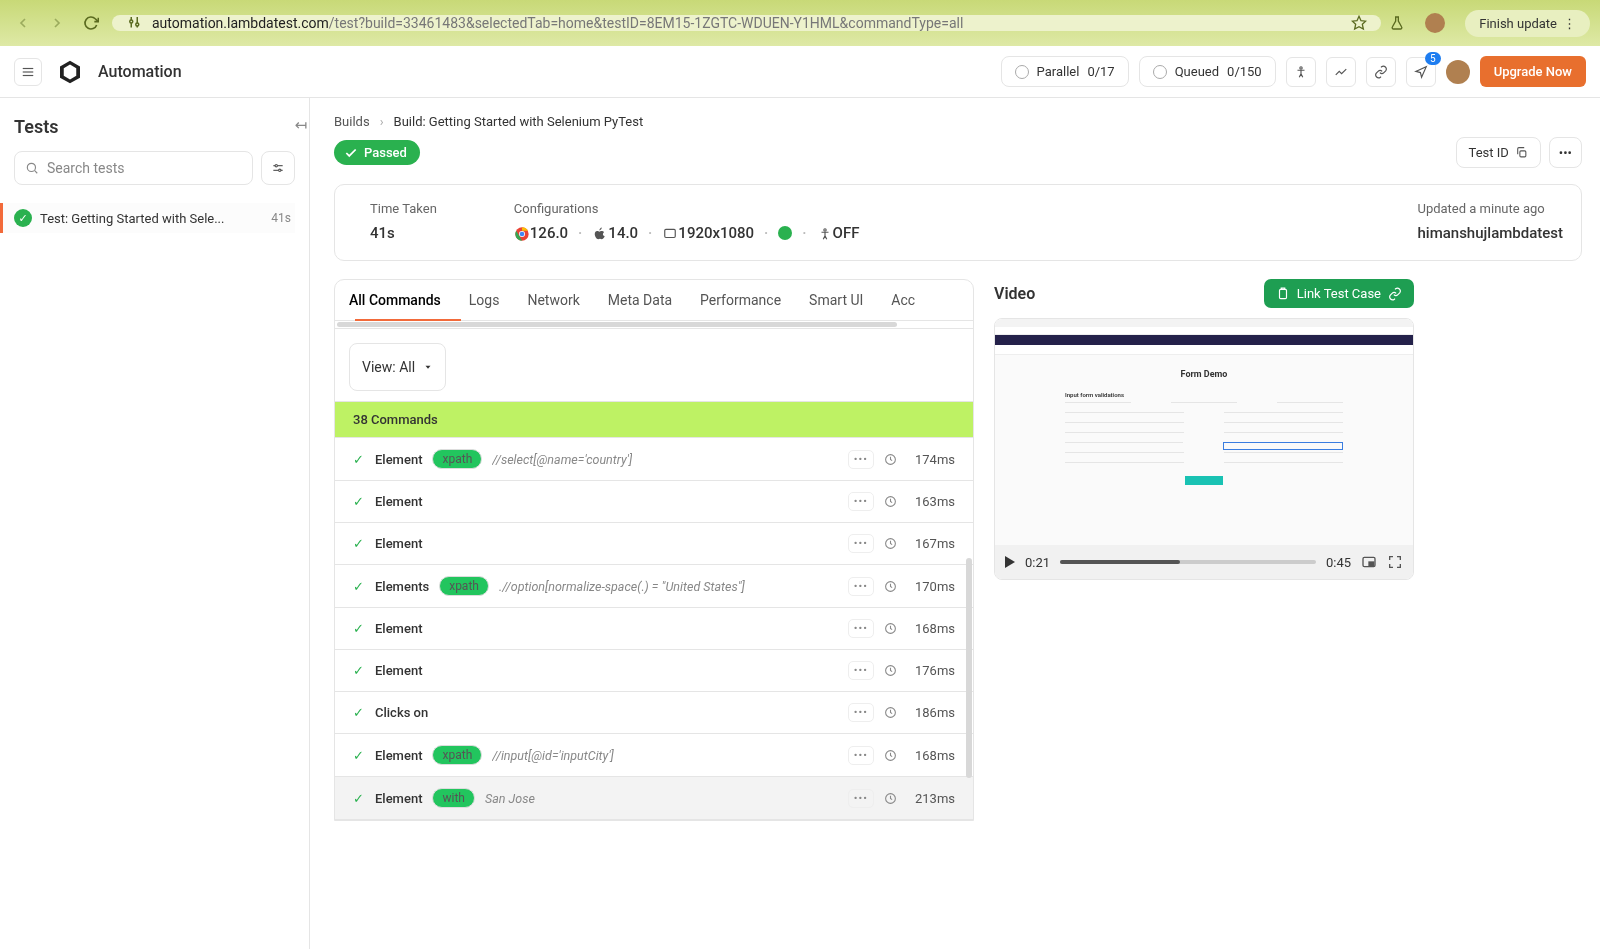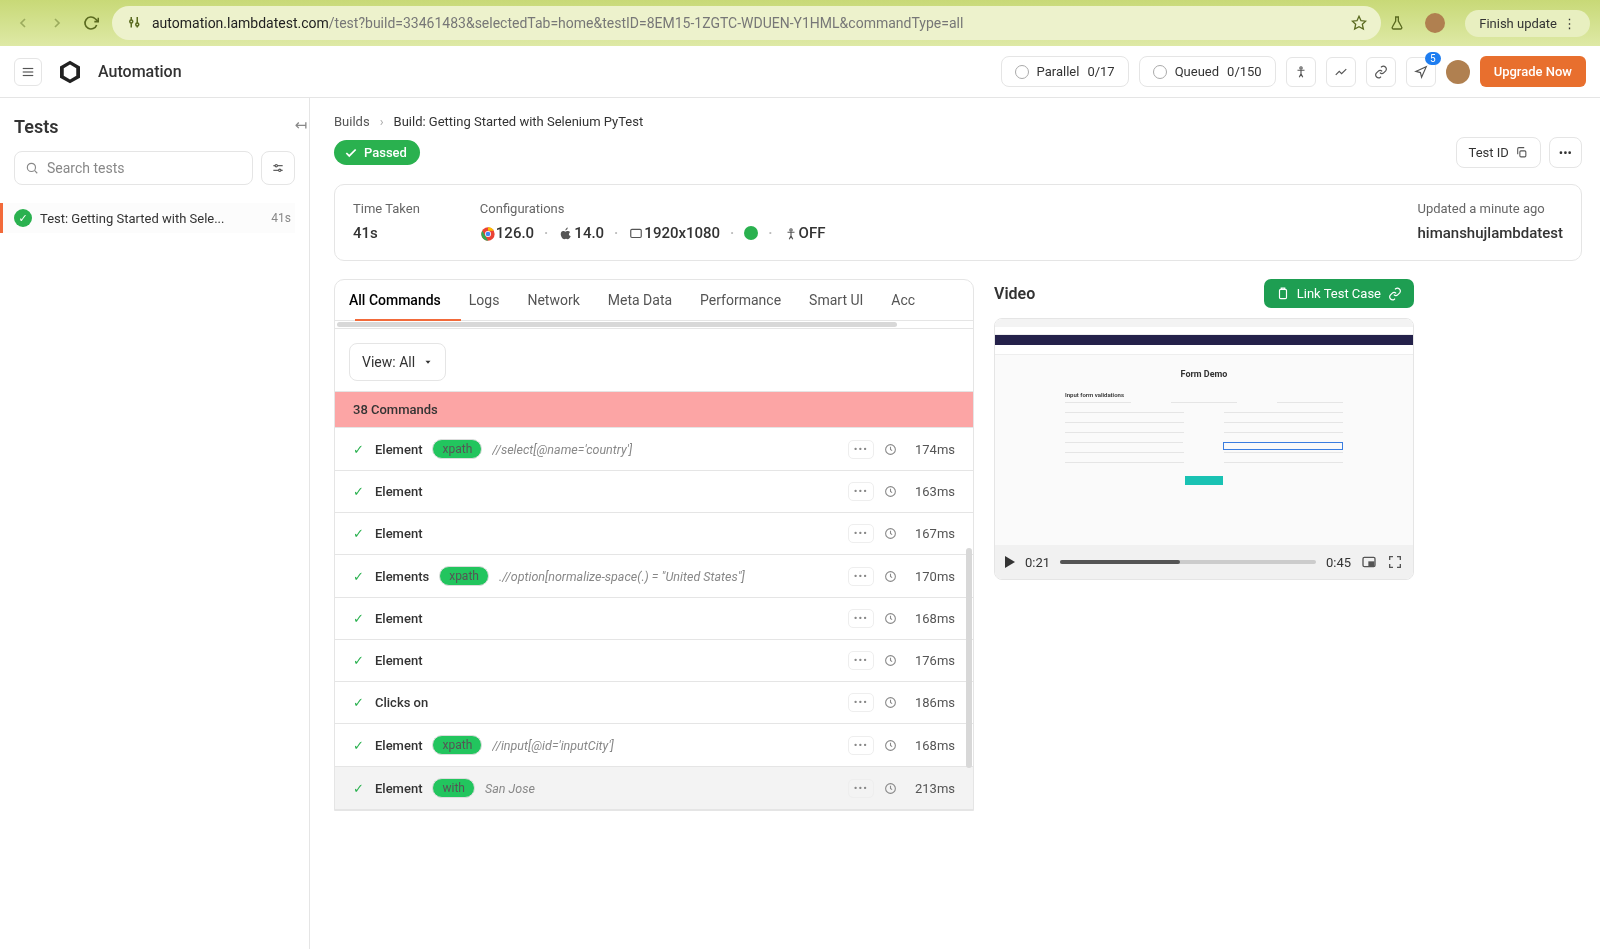--- a/index.html
+++ b/index.html
@@ -18,21 +18,21 @@
   html, body { margin:0; padding:0; font-family: -apple-system, BlinkMacSystemFont, "Segoe UI", Roboto, sans-serif; background:#fff; color:var(--text); font-size:14px; height:949px; width:1600px; }
 
   
   .browser-bar {
     background: linear-gradient(#c8d977, #dee9a6);
     height:46px;
     display:flex; align-items:center; padding:0 10px; gap:8px;
   }
   .nav-btn { width:26px; height:26px; display:flex; align-items:center; justify-content:center; color:#5a6a1f; border-radius:50%; }
   .nav-btn.disabled { color:#9bab5d; }
-  .url-bar { flex:1; background:#edf2cc; border-radius:20px; height:34px; display:flex; align-items:center; padding:0 14px; gap:8px; color:#555; font-size:14px; }
+  .url-bar { flex:1; background:#edf2cc; border-radius:20px; height:16px; display:flex; align-items:center; padding:0 14px; gap:8px; color:#555; font-size:14px; }
   .url-bar .lock { font-size:12px; }
   .url-bar .domain { color:#222; }
   .url-bar .path { color:#777; }
   .url-bar .star { margin-left:auto; }
   .chrome-right { display:flex; align-items:center; gap:20px; }
   .avatar-small { width:20px; height:20px; border-radius:50%; background:#b08050; }
   .finish-update { background:#e8efc0; border-radius:18px; padding:6px 14px; font-size:13px; display:flex; align-items:center; gap:6px; }
 
   
   .app-header { height:52px; border-bottom:1px solid var(--border); display:flex; align-items:center; padding:0 14px; gap:12px; }
@@ -66,42 +66,42 @@
   .breadcrumb .cur { color:#333; }
 
   .title-row { display:flex; align-items:center; margin-top:8px; gap:12px; }
   .passed-chip { background:var(--green); color:#fff; border-radius:16px; padding:5px 13px 5px 10px; font-size:13px; font-weight:500; display:flex; align-items:center; gap:6px; }
   .passed-chip svg { width:14px; height:14px; }
   .test-title { font-size:18px; font-weight:600; }
   .title-actions { margin-left:auto; display:flex; gap:8px; }
   .outline-btn { border:1px solid var(--border); border-radius:8px; padding:7px 12px; font-size:13px; display:flex; align-items:center; gap:6px; }
 
   .summary-card { border:1px solid var(--border); border-radius:10px; margin-top:16px; padding:16px 18px 18px; display:flex; gap:60px; }
-  .summary-col { display:flex; flex-direction:column; gap:8px; }
+  .summary-col { display:flex; flex-direction:column; gap:8px;margin-left:17px; }
   .summary-label { font-size:13px; color:#666; }
   .summary-val { font-size:15px; font-weight:500; display:flex; align-items:center; gap:10px; flex-wrap:wrap; }
   .cfg-item { display:flex; align-items:flex-end; }
   .dotsep { color:#bbb; }
   .cfg-icon { width:16px; height:16px; display:flex; align-items:center; justify-content:center; color:#666; }
 
   
   .split { display:flex; gap:20px; margin-top:18px; }
   .left-pane { flex:1; border:1px solid var(--border); border-top-left-radius:10px; border-top-right-radius:10px; overflow:hidden; display:flex; flex-direction:column; max-width:640px; }
   .tabs { display:flex; border-bottom:1px solid var(--border); position:relative; }
   .tab { padding:12px 14px; font-size:14px; color:#555; white-space:nowrap; }
   .tab.active { color:#000; font-weight:500; }
   .tab-underline { position:absolute; bottom:-1px; left:20px; width:106px; height:2px; background:var(--accent-orange); }
   .tab-scrollbar { height:8px; background:#fff; border-bottom:1px solid var(--border); position:relative; }
   .tab-scroll-thumb { position:absolute; left:2px; top:1px; height:5px; width:560px; background:#d8d8d8; border-radius:3px; }
 
   .cmd-toolbar { padding:14px 14px 10px; display:flex; gap:10px; }
   .cmd-search { flex:1; border:1px solid var(--border); border-radius:8px; height:34px; display:flex; align-items:center; padding:0 12px; gap:8px; color:#888; }
-  .view-select { border:1px solid var(--border); border-radius:8px; height:38px; display:flex; align-items:center; padding:0 12px; gap:8px; }
-
-  .cmd-count { background:#fca5a5; border-top:1px solid var(--border); border-bottom:1px solid var(--border); padding:10px 18px; font-size:13px; font-weight:500; }
+  .view-select { border:1px solid var(--border); border-radius:8px; height:48px; display:flex; align-items:center; padding:0 12px; gap:8px; }
+
+  .cmd-count { background:#bef264; border-top:1px solid var(--border); border-bottom:1px solid var(--border); padding:10px 18px; font-size:13px; font-weight:500; }
   .cmd-list { overflow-y:auto; flex:1; position:relative; }
   .cmd-row { display:flex; align-items:center; padding:11px 18px; border-bottom:1px solid var(--border); gap:10px; font-size:13px; }
   .cmd-row:last-child { background:#f3f3f3; }
   .cmd-check { color:var(--green); font-size:13px; width:12px; }
   .cmd-name { font-weight:500; }
   .cmd-tag { border:1px solid #ddd; border-radius:12px; padding:2px 9px; font-size:12px; color:#555; background:#22c55e; }
   .cmd-locator { color:#888; font-style:italic; font-size:12.5px; overflow:hidden; text-overflow:ellipsis; white-space:nowrap; max-width:280px; }
   .cmd-spacer { flex:1; }
   .cmd-more { color:#888; padding:2px 5px; border:1px solid #eee; border-radius:5px; font-size:11px; letter-spacing:1px; }
   .cmd-clock { color:#888; }

